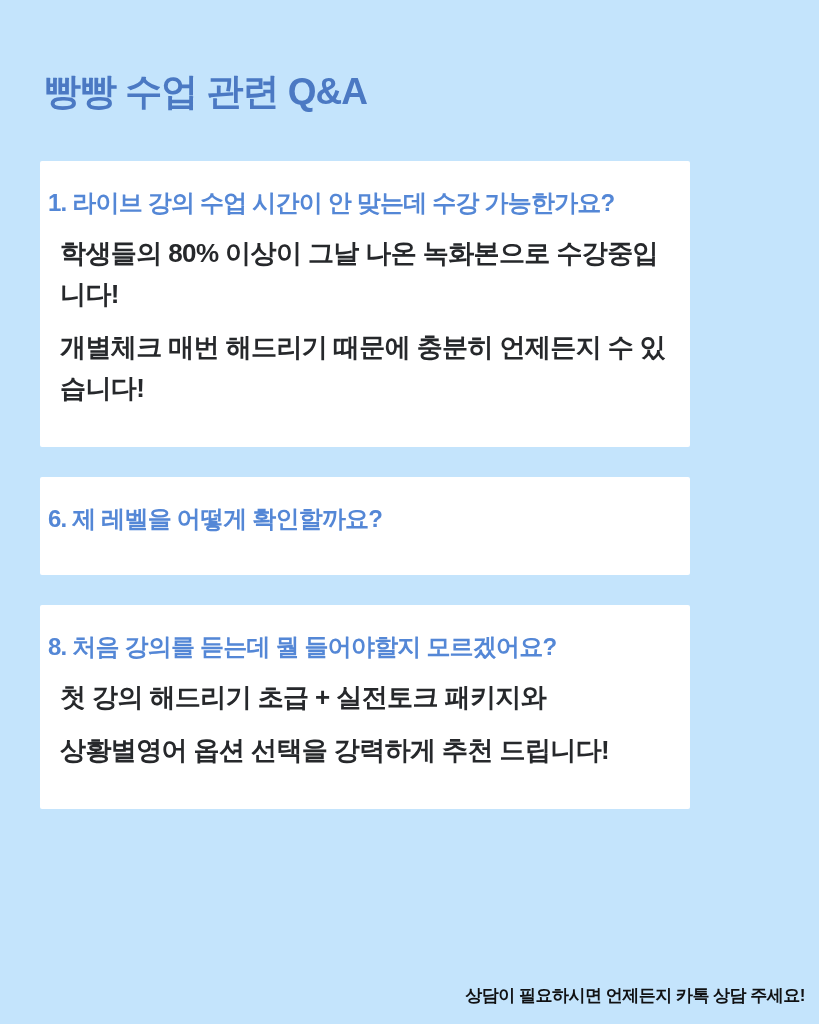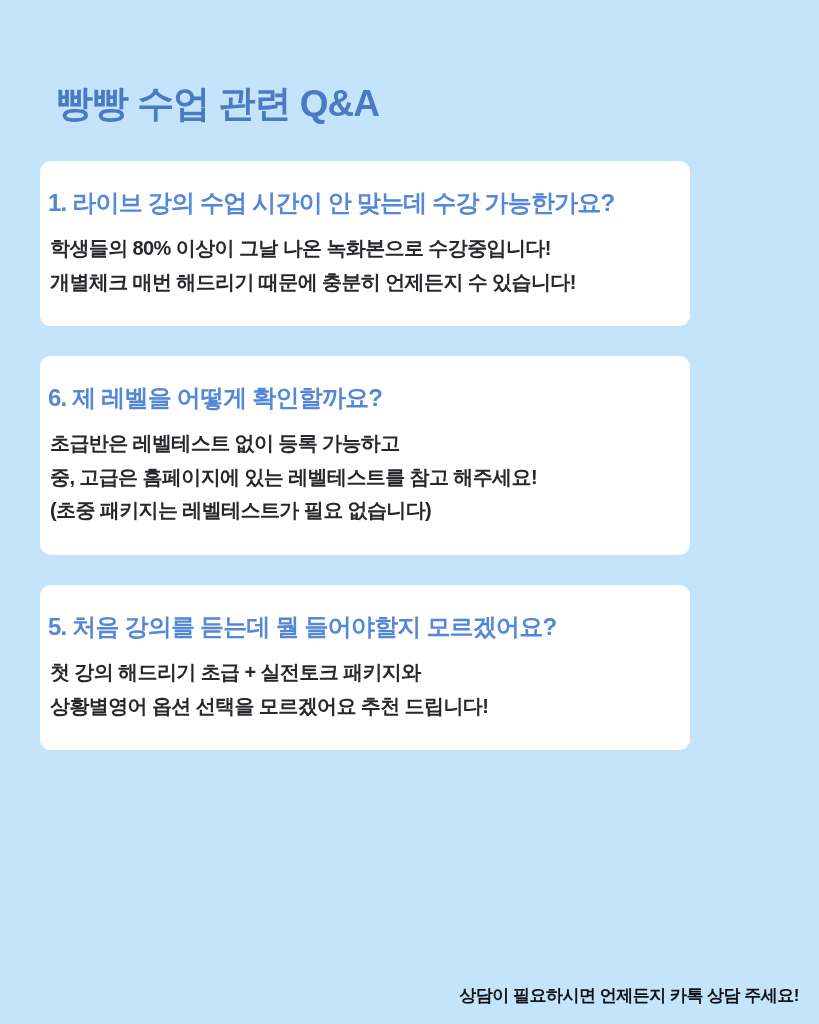--- a/index.html
+++ b/index.html
@@ -16,61 +16,61 @@
     position: relative;
     width: 819px;
     height: 1024px;
     background: var(--bg, #C4E4FC);
     box-sizing: border-box;
   }
   .title {
     position: absolute;
     left: 39px;
     top: 62px;
-    margin: 17px;
+    margin: 5px;
     font-size: 37px;
     font-weight: 800;
     letter-spacing: -1px;
     color: var(--title, #4B79C3);
   }
   .cards {
     position: absolute;
     left: 40px;
     top: 161px;
     width: 650px;
     display: flex;
     flex-direction: column;
     gap: 30px;
   }
   .card {
     background: var(--card, #FFFFFF);
-    border-radius: 11px;
+    border-radius: 2px;
     box-sizing: border-box;
     padding: 27px 1px 26px 8px;
   }
   .question {
     margin: 0 0 15px 0;
     font-size: 24px;
     font-weight: 800;
     letter-spacing: -0.8px;
     color: var(--question, #5487D6);
     line-height: 1.25;
   }
   .answer p {
-    margin: 2px;
-    font-size: 20px;
+    margin: 12px;
+    font-size: 26px;
     font-weight: 600;
     letter-spacing: -0.6px;
     color: var(--answer, #26282B);
     line-height: 1.58;
     white-space: pre-wrap;
   }
   .footer-note {
     position: absolute;
-    right: 20px;
+    right: 14px;
     bottom: 17px;
     font-size: 17px;
     font-weight: 700;
     letter-spacing: -0.5px;
     color: var(--footer, #101113);
   }
 </style>
 </head>
 <body>
 
@@ -80,29 +80,24 @@
   <div class="cards" id="cards">
       <article class="card">
         <h2 class="question">1. 라이브 강의 수업 시간이 안 맞는데 수강 가능한가요?</h2>
         <div class="answer">
           <p>학생들의 80% 이상이 그날 나온 녹화본으로 수강중입니다!</p>
           <p>개별체크 매번 해드리기 때문에 충분히 언제든지 수 있습니다!</p>
         </div>
       </article>
       <article class="card">
         <h2 class="question">6. 제 레벨을 어떻게 확인할까요?</h2>
-        <div class="answer">
-          <p>초급반은 레벨테스트 없이 등록 가능하고</p>
-          <p>중, 고급은 홈페이지에 있는 레벨테스트를 참고 해주세요!</p>
-          <p>(초중 패키지는 레벨테스트가 필요 없습니다)</p>
-        </div>
       </article>
       <article class="card">
-        <h2 class="question">5. 처음 강의를 듣는데 뭘 들어야할지 모르겠어요?</h2>
+        <h2 class="question">8. 처음 강의를 듣는데 뭘 들어야할지 모르겠어요?</h2>
         <div class="answer">
           <p>첫 강의 해드리기 초급 + 실전토크 패키지와</p>
-          <p>상황별영어 옵션 선택을 모르겠어요 추천 드립니다!</p>
+          <p>상황별영어 옵션 선택을 강력하게 추천 드립니다!</p>
         </div>
       </article>
     </div>
 
   <div class="footer-note">상담이 필요하시면 언제든지 카톡 상담 주세요!</div>
 </div>
 
 </body></html>

